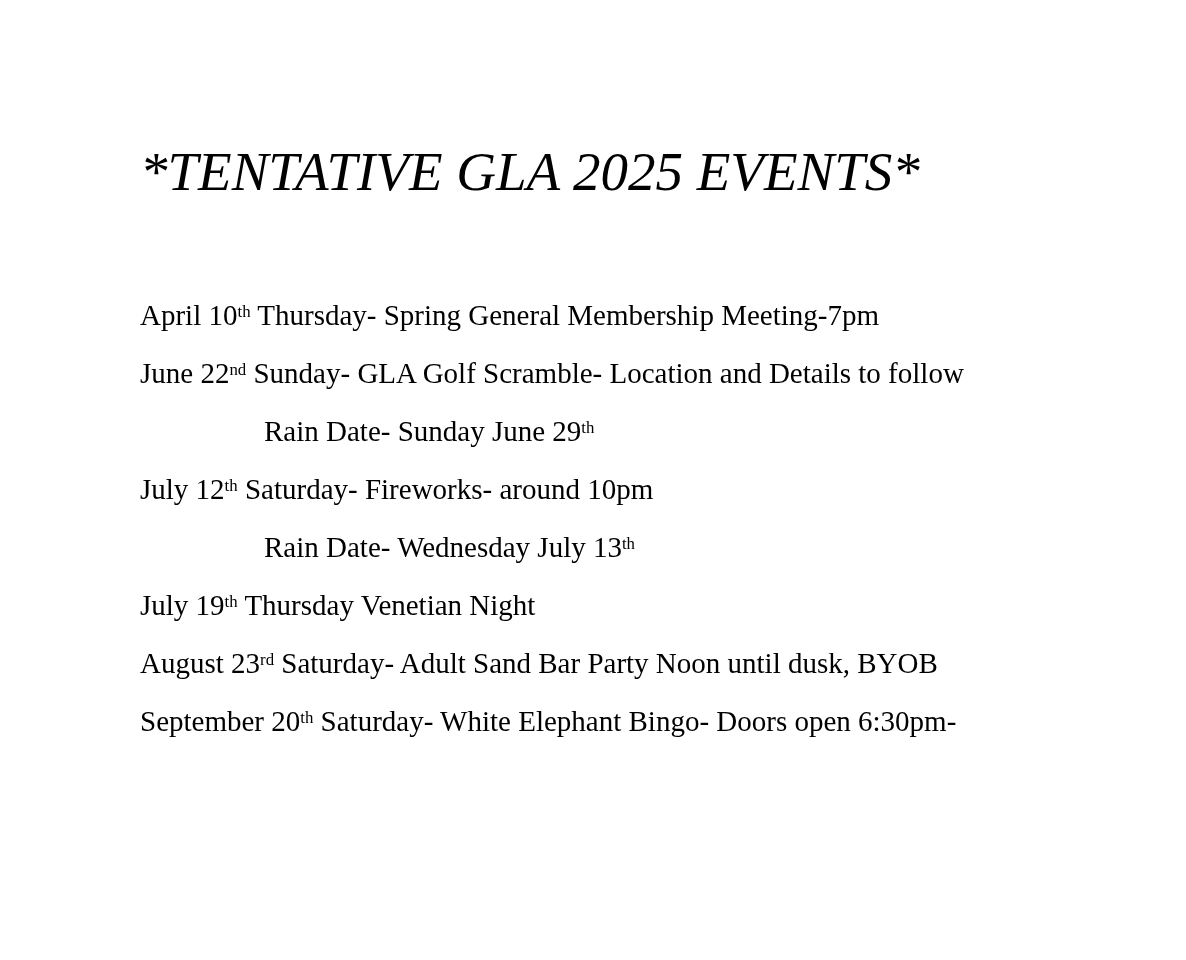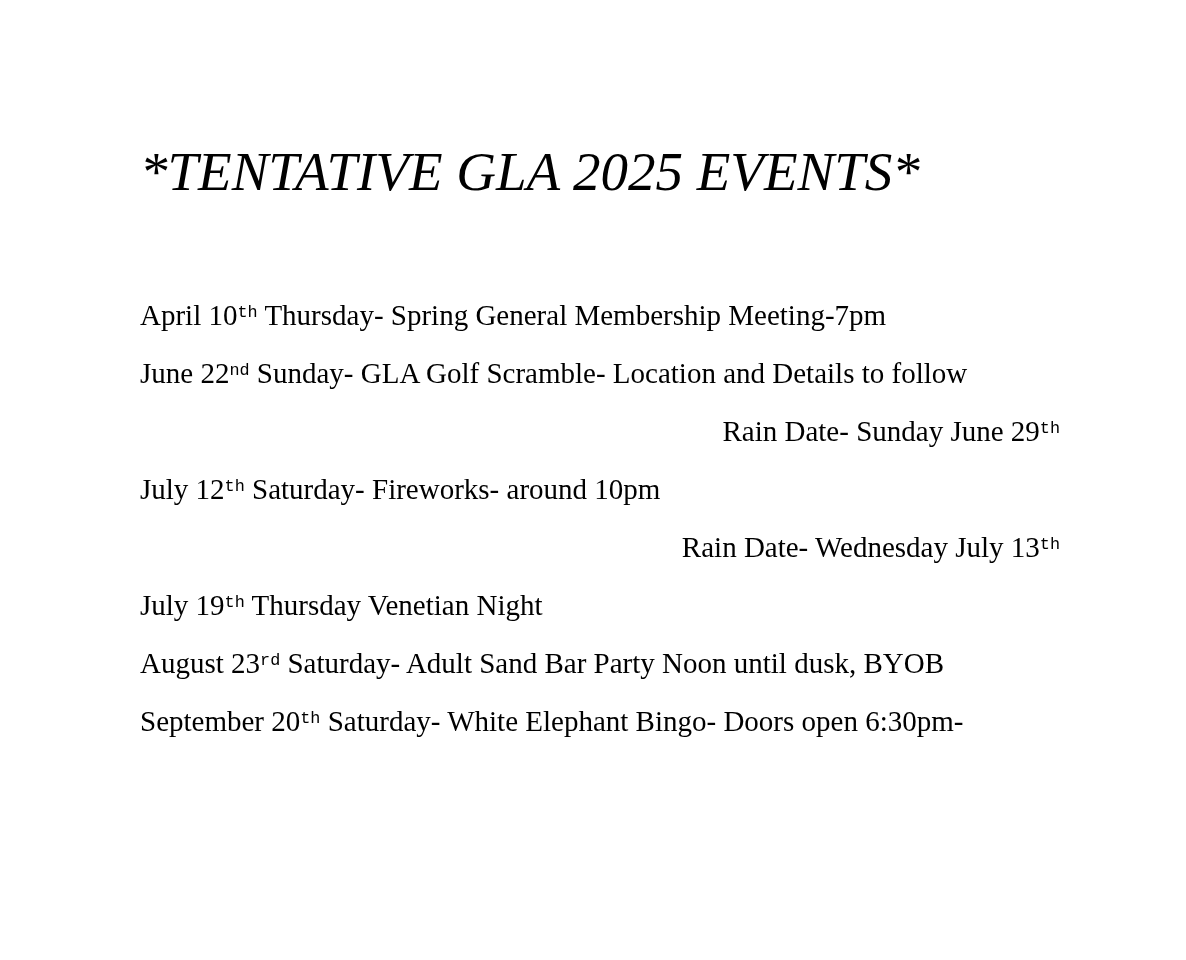--- a/index.html
+++ b/index.html
@@ -33,27 +33,25 @@
     line-height: 43px;
   }
   .para {
     margin: 0 0 15px 0;
   }
   .line {
     white-space: nowrap;
   }
   .para.indent .line {
     padding-left: 124px;
-    text-align: right;
   }
   sup.ord {
     font-size: 0.58em;
     line-height: 0;
     vertical-align: 0.45em;
-    font-family: Liberation Mono, monospace;
   }
 </style>
 </head>
 <body>
 
 <div class="page">
   <h1 class="title">*TENTATIVE GLA 2025 EVENTS*</h1>
   <div class="events">
       <div class="para">
         <div class="line"><span>April 10</span><sup class="ord">th</sup><span> Thursday- Spring General Membership Meeting-7pm</span></div>

